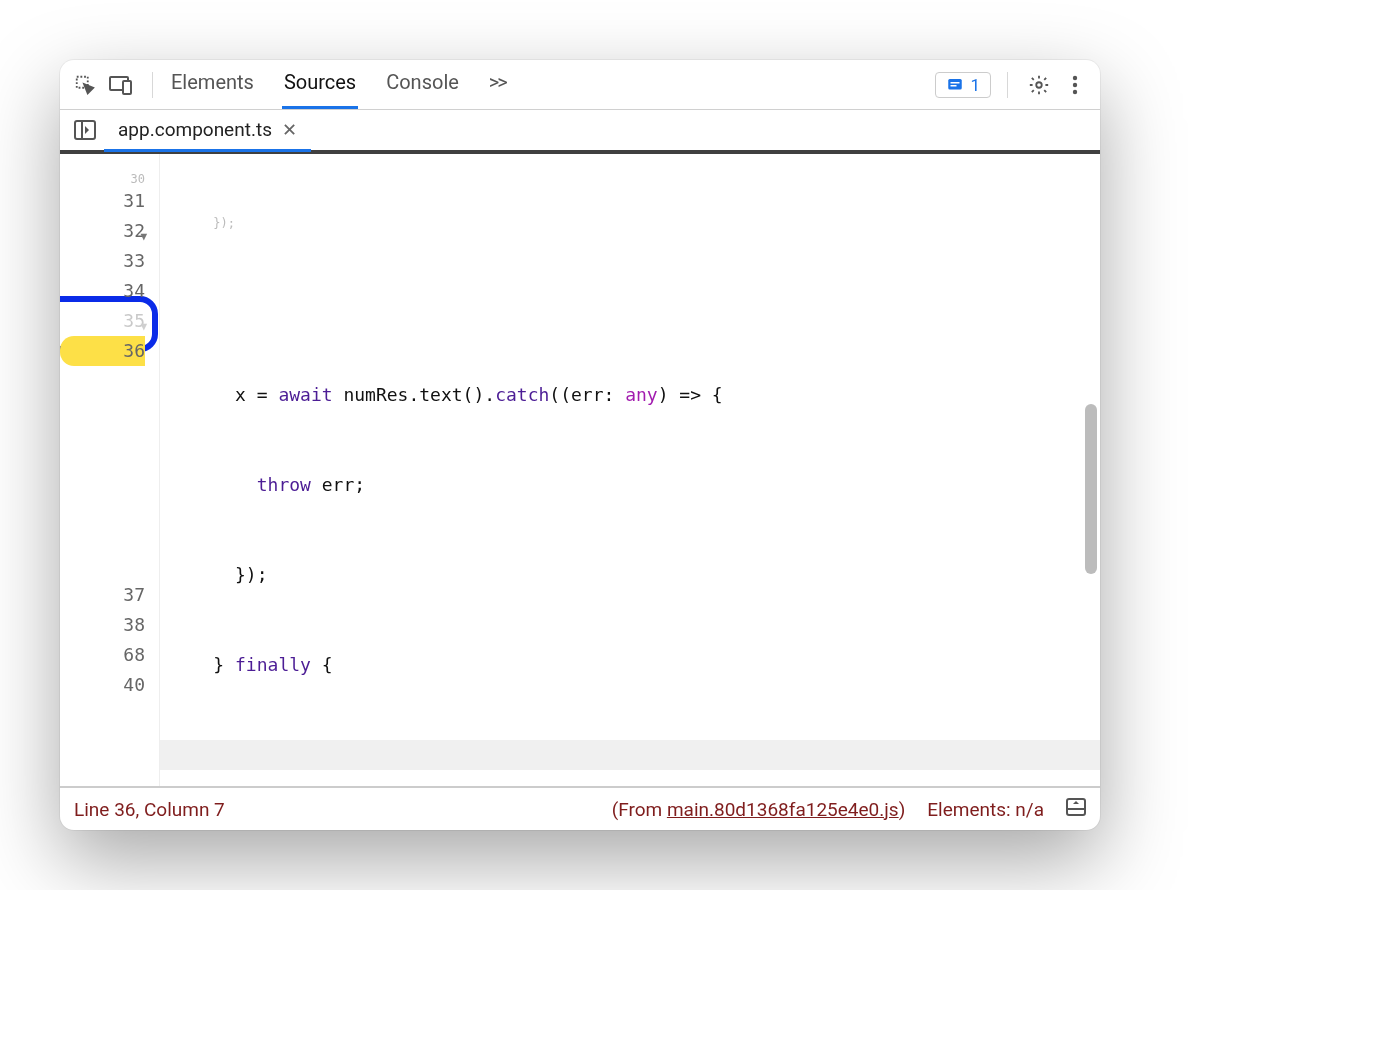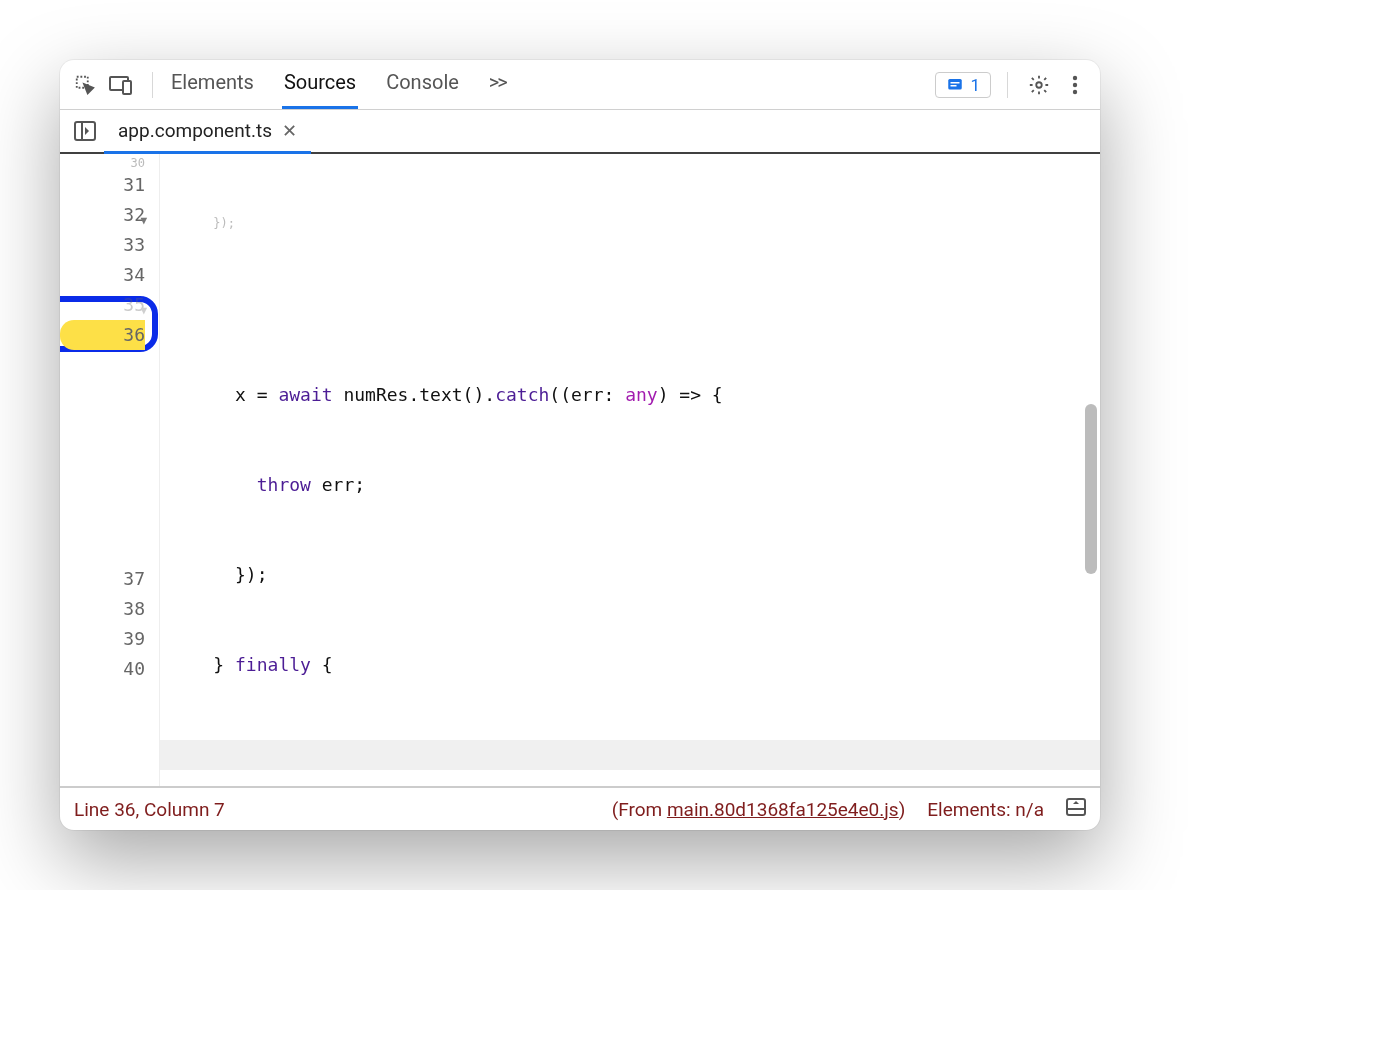--- a/index.html
+++ b/index.html
@@ -41,27 +41,27 @@
 }
 .tool-ico { width:30px; height:30px; display:flex; align-items:center; justify-content:center; color:#555; }
 .vsep { width:1px; height:26px; background:#d8d8d8; margin:0 10px;}
 .tabs-main { display:flex; gap:26px; font-size:20px; color:#555; }
 .tab-main { padding:10px 2px 12px; cursor:pointer; }
 .tab-main.active { color:#111; border-bottom: 3px solid #1a73e8; }
 .spacer{flex:1;}
 .issues-badge { display:flex; align-items:center; gap:6px; border:1px solid #ccc; border-radius:4px; padding:2px 10px; font-size:17px; color:#1a73e8;}
 .gear, .kebab { width:30px; height:30px; display:flex; align-items:center; justify-content:center; color:#555;}
 .filetabs {
-  height:44px; border-bottom:2px solid #404040; display:flex; align-items:stretch; padding-left:6px;
+  height:44px; border-bottom:4px solid #404040; display:flex; align-items:stretch; padding-left:6px;
 }
 .nav-toggle { width:38px; display:flex; align-items:center; justify-content:center; color:#555;}
 .filetab { display:flex; align-items:center; gap:10px; padding:0 14px; font-size:19px; color:#222; border-bottom:3px solid #1a73e8; margin-bottom:-2px;}
 .filetab .close{color:#666; font-size:18px;}
 .editor-area { flex:1; display:flex; overflow:hidden; position:relative;}
-.gutter { width:100px; text-align:right; padding-right:14px; font-family: Menlo, Consolas, monospace; font-size:18px; color:#666; line-height:30px; padding-top:2px; user-select:none; border-right:1px solid #eee;}
+.gutter { width:100px; text-align:right; padding-right:14px; font-family: Menlo, Consolas, monospace; font-size:18px; color:#666; line-height:30px; padding-top:18px; user-select:none; border-right:1px solid #eee;}
 .gutter .g { height:30px; position:relative;}
 .gutter .g .fold{position:absolute; right:-2px; top:6px; font-size:11px; color:#777;}
 .gutter .g.hl{background:#fde047; border-radius:14px 0 0 14px;}
 .code { flex:1; font-family: Menlo, Consolas, monospace; font-size:18px; line-height:30px; padding-top:2px; white-space:pre; color:#111; overflow:hidden;}
 .code .ln{height:30px; padding-left:10px;}
 .code .ln.hl{background:#f0f0f0;}
 .kw{color:#4c1d95;} .type{color:#a21caf;}
 .statusbar{height:44px; border-top:2px solid #ccc; display:flex; align-items:center; padding:0 14px; font-size:19px; color:#7f1d1d; gap:8px;}
 .statusbar .from{margin-left:auto;}
 .statusbar .from u{text-decoration:underline;}
@@ -146,21 +146,21 @@
       <div class="g"><span>31</span></div>
       <div class="g"><span>32</span><span class="fold">▼</span></div>
       <div class="g"><span>33</span></div>
       <div class="g"><span>34</span></div>
       <div class="g" style="opacity:.35"><span>35</span><span class="fold">▼</span></div>
       <div class="g hl"><span>36</span></div>
 
       <div style="height:214px;"></div>
       <div class="g"><span>37</span></div>
       <div class="g"><span>38</span></div>
-      <div class="g"><span>39</span></div>
+      <div class="g"><span>68</span></div>
       <div class="g"><span>40</span></div>
     </div>
 
     <div class="code">
       <div class="ln" style="height:14px; font-size:12px; color:#bbb; line-height:14px;">      <span>});</span></div>
       <div class="ln"><span></span></div>
       <div class="ln"><span>      x = </span><span class="kw">await</span><span> numRes.text().</span><span class="kw">catch</span><span>((err: </span><span class="type">any</span><span>) =&gt; {</span></div>
       <div class="ln"><span>        </span><span class="kw">throw</span><span> err;</span></div>
       <div class="ln"><span>      });</span></div>
       <div class="ln"><span>    } </span><span class="kw">finally</span><span> {</span></div>

